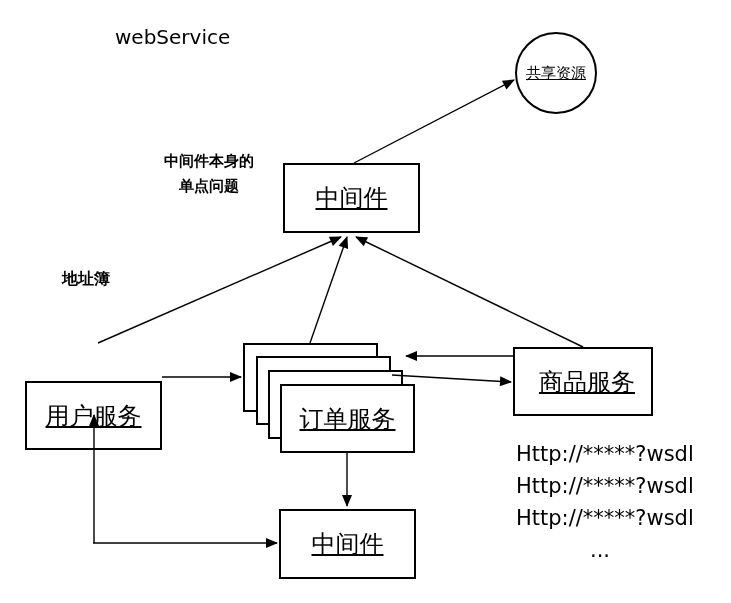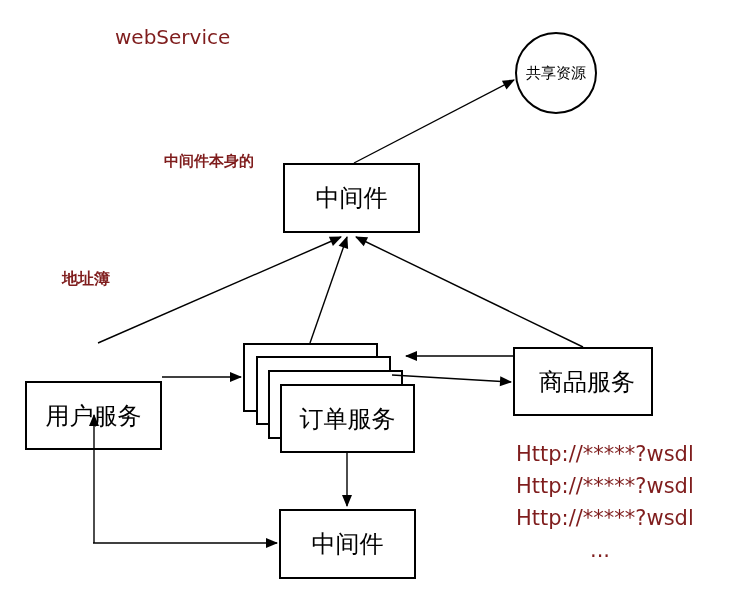--- a/index.html
+++ b/index.html
@@ -19,27 +19,27 @@
     box-sizing: border-box;
     background: #ffffff;
     border: 2px solid #000000;
     display: flex;
     align-items: center;
     justify-content: center;
     font-size: 24px;
     color: #000000;
     z-index: 2;
   }
-  .node-label { white-space: nowrap; }
+  .node-label { white-space: nowrap; text-decoration: underline; }
   .circle-node { border-radius: 50%; font-size: 15px; border-width: 2px; }
   .stack-box { z-index: 2; }
   .stack-front { z-index: 3; }
   .red-note {
     position: absolute;
-    color: #7f1d1d;
+    color: #000000;
     z-index: 1;
     white-space: nowrap;
   }
   #note-webservice { left: 115px; top: 25px; font-size: 20px; }
   #note-issue {
     left: 138px; top: 149px; width: 142px;
     font-size: 15px; font-weight: 700;
     text-align: center; line-height: 25px;
   }
   #note-address { left: 62px; top: 269px; font-size: 16px; font-weight: 700; }
@@ -76,20 +76,21 @@
     <line x1="392" y1="375" x2="511" y2="382" marker-end="url(#arw)"></line>
     <line x1="347" y1="453" x2="347" y2="506" marker-end="url(#arw)"></line>
     <line x1="94" y1="543" x2="94" y2="415" marker-end="url(#arw)"></line>
     <line x1="93" y1="543" x2="277" y2="543" marker-end="url(#arw)"></line>
   </svg>
 
   <div class="red-note" id="note-webservice">webService</div>
 
   <div class="red-note" id="note-issue">
     <div>中间件本身的</div>
+    <div>单点问题</div>
   </div>
 
   <div class="red-note" id="note-address">地址簿</div>
 
   <div class="red-note" id="note-wsdl">
     <div>Http://*****?wsdl</div>
     <div>Http://*****?wsdl</div>
     <div>Http://*****?wsdl</div>
     <div class="ellipsis-line">...</div>
   </div>

